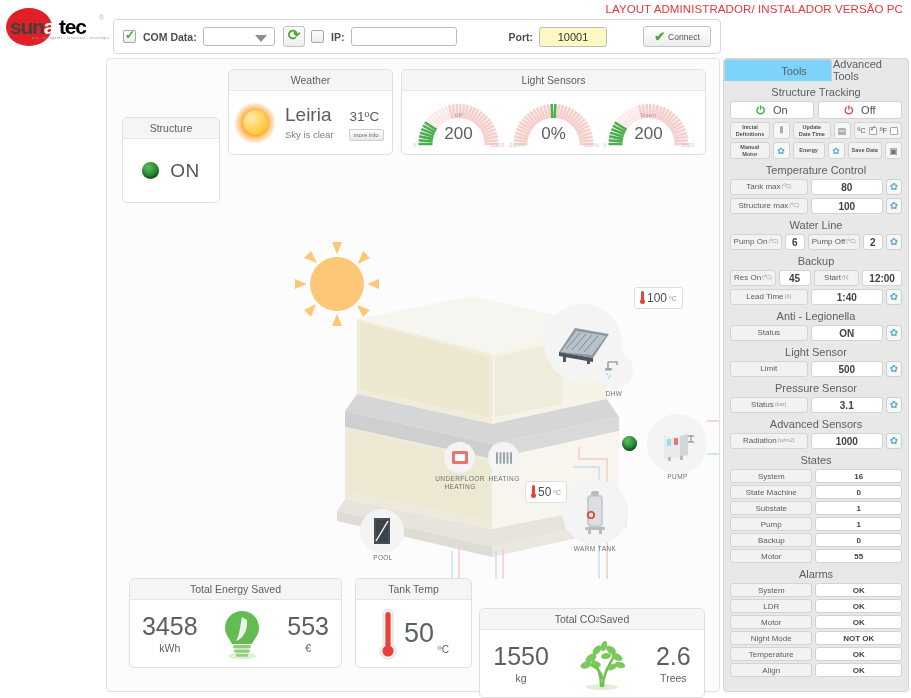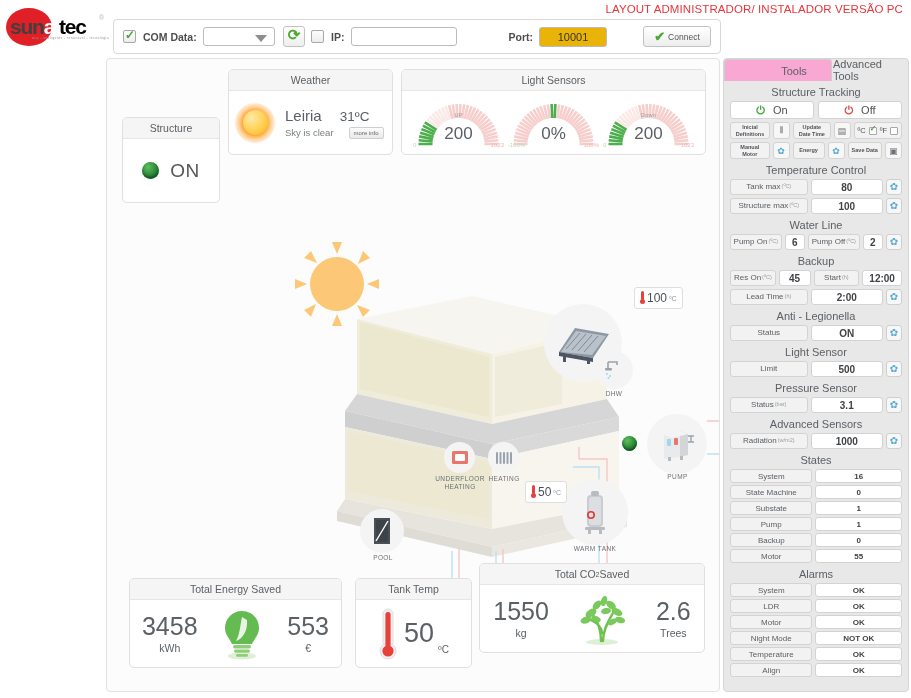--- a/index.html
+++ b/index.html
@@ -70,21 +70,21 @@
     content: "⟳"; position: absolute; left: 4px; top: -1px;
     font-size: 15px; color: #4fa832; font-weight: bold;
   }
   .ip-input {
     width: 106px; height: 19px; border: 1px solid #bcbcbc; border-radius: 3px;
     background: #fff; font-size: 10px; padding: 0 5px; flex: none;
     font-family: "Liberation Sans", sans-serif; color: #444;
   }
   .port-input {
     width: 68px; height: 20px; border: 1px solid #bcbcbc; border-radius: 3px;
-    background: #eab308; font-size: 11px; padding: 0 5px; text-align: center; flex: none;
+    background: #fef9c3; font-size: 11px; padding: 0 5px; text-align: center; flex: none;
     font-family: "Liberation Sans", sans-serif; color: #333;
   }
   .connect-btn {
     width: 68px; height: 21px; border: 1px solid #c2c2c2; border-radius: 3px;
     background: linear-gradient(#fff,#ededed); margin-left: 36px;
     display: flex; align-items: center; justify-content: center; gap: 3px;
     font-size: 8.5px; color: #555; cursor: pointer; flex: none;
   }
   .check-glyph { color: #4fa832; font-size: 13px; font-weight: bold; line-height: 1; }
 
@@ -120,23 +120,23 @@
   .wsun-glow {
     position: absolute; left: 0; top: 0; width: 40px; height: 40px; border-radius: 50%;
     background: radial-gradient(circle, rgba(255,140,0,.95) 36%, rgba(255,160,40,.45) 58%, rgba(255,190,100,0) 78%);
   }
   .wsun-core {
     position: absolute; left: 8px; top: 7px; width: 25px; height: 25px; border-radius: 50%;
     background: radial-gradient(circle at 35% 32%, #ffe9a8, #ffc83c 70%, #ff9d14);
   }
   .wtext { margin-left: 10px; }
   .wrow1 { display: flex; align-items: baseline; gap: 18px; }
-  .wcity { font-size: 15px; color: #5a5f63; }
+  .wcity { font-size: 19px; color: #5a5f63; }
   .wtemp { font-size: 13.5px; color: #5a5f63; }
-  .wrow2 { display: flex; align-items: center; gap: 15px; margin-top: 3px; }
+  .wrow2 { display: flex; gap: 15px; margin-top: 3px; }
   .wdesc { font-size: 9.5px; color: #7b8084; }
   .more-info {
     font-size: 6px; color: #666; background: linear-gradient(#fcfcfc,#e9e9e9);
     border: 1px solid #cfcfcf; border-radius: 2px; padding: 2px 4px; cursor: pointer;
     white-space: nowrap;
   }
 
   
   #light-card { left: 294px; top: 10px; width: 305px; height: 86px; }
   .gauges { display: flex; align-items: center; justify-content: center; width: 100%; padding: 0 4px; }
@@ -173,21 +173,21 @@
     display: flex; align-items: center; justify-content: center;
   }
   .icon-label {
     position: absolute; text-align: center; font-size: 6.5px; color: #6b7075;
     letter-spacing: .4px; line-height: 1.25; white-space: nowrap;
   }
 
   
   #energy-card { left: 22px; top: 519px; width: 213px; height: 90px; }
   #tank-card { left: 248px; top: 519px; width: 117px; height: 90px; }
-  #co2-card { left: 372px; top: 504px; width: 226px; height: 90px; }
+  #co2-card { left: 372px; top: 549px; width: 226px; height: 90px; }
   .stat-wrap { display: flex; align-items: center; justify-content: space-around; width: 100%; height: 100%; }
   .stat { text-align: center; }
   .stat-num { font-size: 25px; color: #5b6065; line-height: 1.05; }
   .stat-unit { font-size: 10.5px; color: #5b6065; margin-top: 2px; }
   .bulb-icon { width: 42px; height: 52px; position: relative; flex: none; }
   .tree-icon { width: 54px; height: 52px; position: relative; flex: none; }
   .thermo-big { width: 20px; height: 54px; position: relative; flex: none; }
   .tank-val { font-size: 27px; color: #5b6065; margin-left: 6px; }
   .tank-unit { font-size: 10px; color: #5b6065; margin-left: 4px; align-self: flex-end; margin-bottom: 12px; }
 
@@ -195,21 +195,21 @@
   .tools-panel {
     position: absolute; left: 723px; top: 58px; width: 186px; height: 634px;
     background: #e8e8e8; border: 1px solid #d5d5d5; border-radius: 4px;
   }
   .tabs { display: flex; height: 22px; }
   .tab {
     flex: 1; display: flex; align-items: center; justify-content: center;
     font-size: 11px; color: #5b6065; cursor: pointer; border: 1px solid transparent;
   }
   .tab.active {
-    background: #f9a8d4; border: 1px solid #cfcfcf; border-bottom: none;
+    background: #7dd3fc; border: 1px solid #cfcfcf; border-bottom: none;
     border-radius: 3px 3px 0 0;
     padding-left: 32px;
   }
   .section-title {
     text-align: center; font-size: 11px; color: #5b6065; margin: 5px 0 3px;
   }
   .rowset { padding: 0 6px; }
   .trow { display: flex; gap: 3px; margin-bottom: 3px; align-items: stretch; }
   .tlabel {
     background: #f2f2f2; border: 1px solid #d3d3d3; border-radius: 3px;
@@ -818,21 +818,21 @@
         <span>Start</span>
         <span class="sub">(h)</span>
       </div>
       <div class="tfield" style="flex:.95">12:00</div>
     </div>
     <div class="trow">
       <div class="tlabel" style="flex:1.5">
         <span>Lead Time</span>
         <span class="sub">(h)</span>
       </div>
-      <div class="tfield" style="flex:1.4">2:00</div>
+      <div class="tfield" style="flex:1.4">1:40</div>
       <div class="gear-btn">✿</div>
     </div>
   </div>
 
   <div class="section-title">Anti - Legionella</div>
   <div class="rowset">
     <div class="trow">
       <div class="tlabel" style="flex:1.5">Status</div>
       <div class="tfield" style="flex:1.4">ON</div>
       <div class="gear-btn">✿</div>

